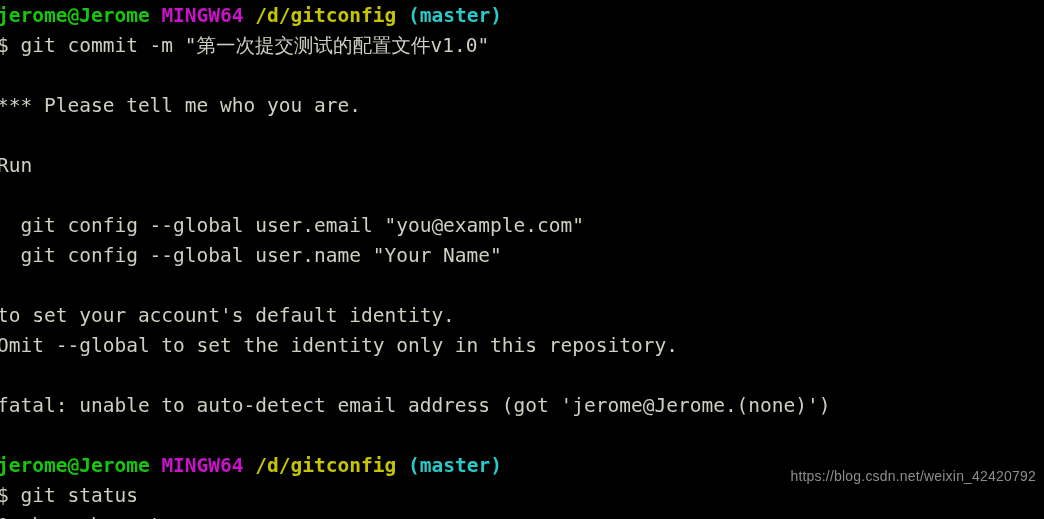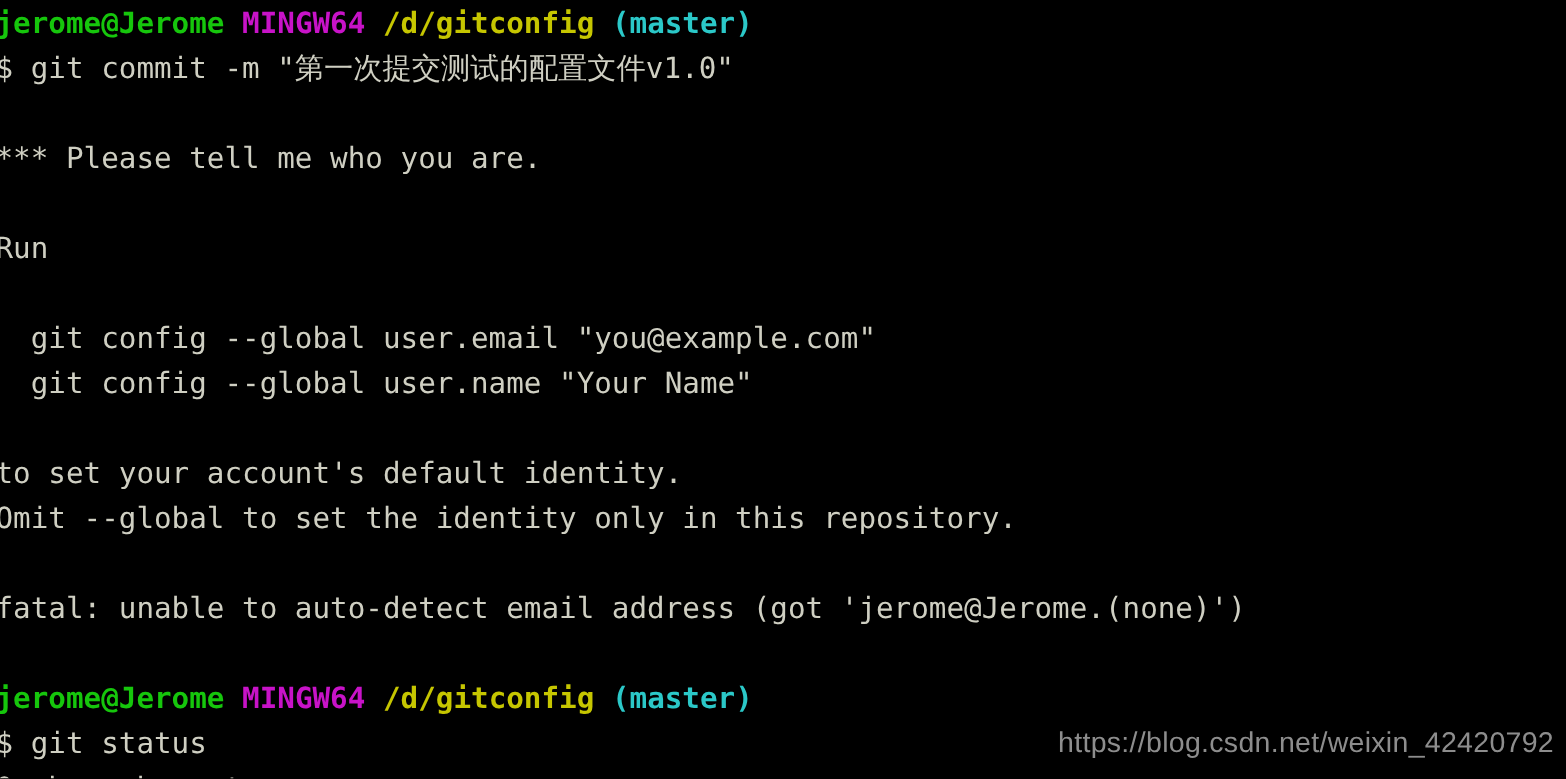--- a/index.html
+++ b/index.html
@@ -34,24 +34,24 @@
   .line.blank { color: transparent; }
 
   .c-user   { color: #16c60c; font-weight: bold; }
   .c-host   { color: #c813c8; font-weight: bold; }
   .c-path   { color: #c6c600; font-weight: bold; }
   .c-branch { color: #2bc8c8; font-weight: bold; }
 
   #watermark {
     position: absolute;
     right: 8px;
-    bottom: 8px;
+    bottom: 28px;
     color: #9a9a9a;
     font-family: "Liberation Sans", sans-serif;
-    font-size: 19px;
+    font-size: 14px;
     letter-spacing: 0.2px;
     white-space: nowrap;
     opacity: 0.92;
   }
 </style>
 </head>
 <body>
 
 <div id="terminal">
   <div id="screen">

